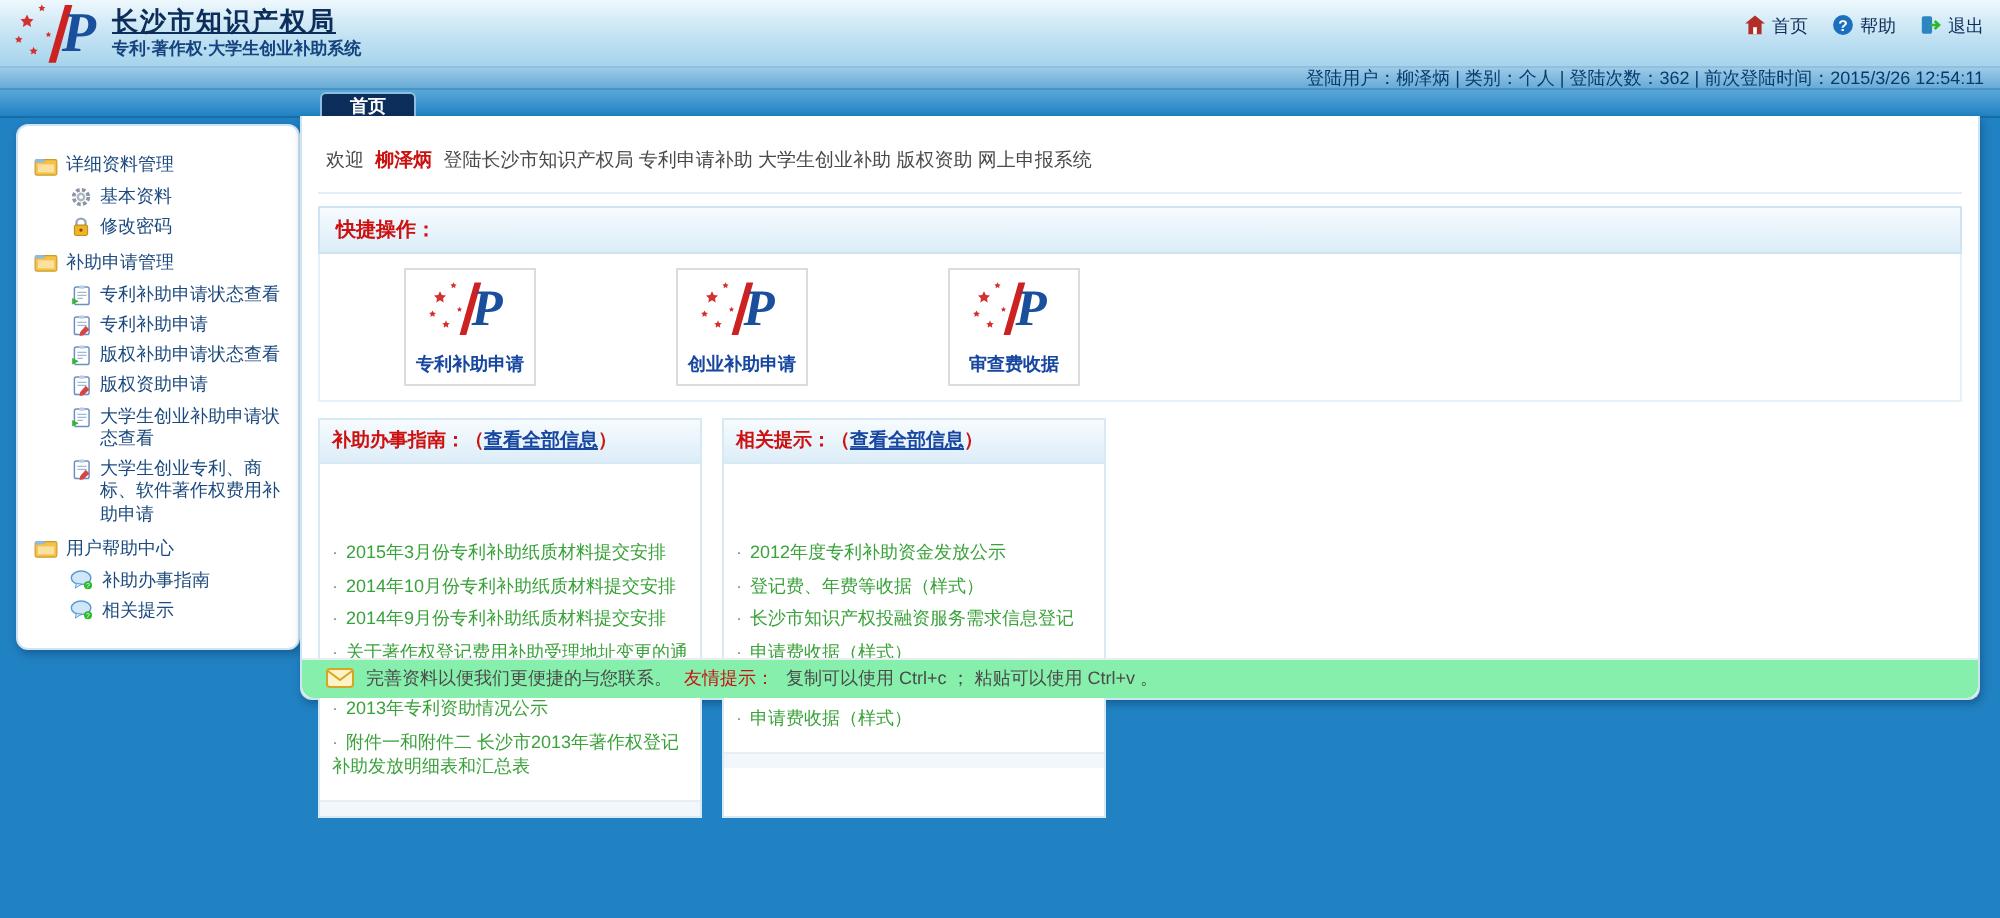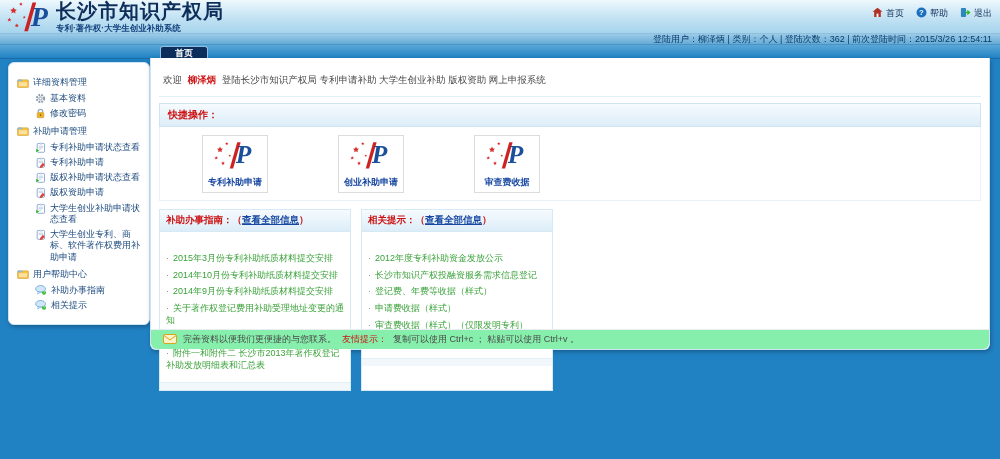--- a/index.html
+++ b/index.html
@@ -5,21 +5,21 @@
   * { margin:0; padding:0; box-sizing:border-box; }
   html,body { width:1000px; height:459px; }
   body { font-family:"Liberation Sans", sans-serif; overflow:hidden; }
   .page { position:relative; width:1000px; height:459px; background:#2182c3; overflow:hidden; }
 
   
   .header { position:relative; height:34px; background:linear-gradient(#eef8fd, #c2e2f3 55%, #a6d4ec);
             border-bottom:1px solid #8fc0dd; display:flex; align-items:center; }
   .logo-svg { width:52px; height:33px; margin-left:4px; flex:0 0 auto; }
   .titles { line-height:1.1; }
-  .app-title { font-size:20px; font-weight:bold; color:#0d2d5a; letter-spacing:1px; }
+  .app-title { font-size:13px; font-weight:bold; color:#0d2d5a; letter-spacing:1px;text-decoration:underline; }
   .app-subtitle { font-size:8.5px; font-weight:bold; color:#14437d; margin-top:2px; }
   .header-nav { position:absolute; right:8px; top:7px; display:flex; align-items:center; gap:12px; }
   .hnav-item { display:flex; align-items:center; gap:3px; font-size:9px; color:#0d2d5a; cursor:pointer; }
 
   
   .userbar { height:11px; background:linear-gradient(#9ccbe8, #66abd6); border-bottom:1px solid #4a94c4;
              font-size:9px; color:#0a3a6b; text-align:right; padding-right:8px; line-height:10px; }
 
   
   .tabbar { position:relative; height:14px; background:linear-gradient(#5aa7d8, #2182c3); border-bottom:1px solid #1a6ca6; }
@@ -51,21 +51,21 @@
   .qa-item { width:66px; border:1px solid #dcdcdc; background:#fff; text-align:center;
              padding:4px 2px 3px 2px; cursor:pointer; }
   .qa-item svg { width:44px; height:30px; }
   .qa-label { font-size:9px; font-weight:bold; color:#1747a0; margin-top:2px; white-space:nowrap; }
 
   .columns { display:flex; gap:10px; margin:8px 8px 0 8px; }
   .col { width:192px; border:1px solid #d7e9f5; background:#fff; }
   .col-header { background:linear-gradient(#f6fbfe, #dcedf8); border-bottom:1px solid #d7e9f5;
                 padding:4px 6px; font-size:9.5px; font-weight:bold; color:#cc1111; }
   .col-header .view-all { color:#1747a0; text-decoration:underline; cursor:pointer; }
-  .col-list { list-style:none; padding:16px 6px 5px 6px; min-height:112px; }
+  .col-list { list-style:none; padding:6px 6px 5px 6px; min-height:112px;margin-top:28px; }
   .col-list li { font-size:9px; color:#3aa23a; margin:5px 0; cursor:pointer; line-height:1.3; }
   .col-list li::before { content:"·"; color:#8a8a8a; margin-right:4px; }
   .col-footer { height:8px; background:#f2f7fb; border-top:1px solid #e4eef5; }
 
   .main-footer { position:absolute; left:0; right:0; bottom:0; height:20px; background:#86efac;
                  border-top:1px solid #e6eef4; border-radius:0 0 6px 6px;
                  display:flex; align-items:center; gap:6px; padding:9px 12px; font-size:9px; color:#4a4a4a; }
   .tip-label { color:#cc1111; font-weight:normal; }
 </style>
 </head>
@@ -305,22 +305,22 @@
             <li>关于著作权登记费用补助受理地址变更的通知</li>
             <li>2013年专利资助情况公示</li>
             <li>附件一和附件二 长沙市2013年著作权登记补助发放明细表和汇总表</li>
           </ul>
           <div class="col-footer"></div>
         </div>
         <div class="col">
           <div class="col-header"><span>相关提示：</span><span>（</span><span class="view-all">查看全部信息</span><span>）</span></div>
           <ul class="col-list">
             <li>2012年度专利补助资金发放公示</li>
+            <li>登记费、年费等收据（样式）</li>
             <li>长沙市知识产权投融资服务需求信息登记</li>
-            <li>登记费、年费等收据（样式）</li>
             <li>申请费收据（样式）</li>
             <li>审查费收据（样式）（仅限发明专利）</li>
             <li>申请费收据（样式）</li>
           </ul>
           <div class="col-footer"></div>
         </div>
       </div>
 
     <div class="main-footer">
       <span><svg viewBox="0 0 14 10" width="14" height="10">

